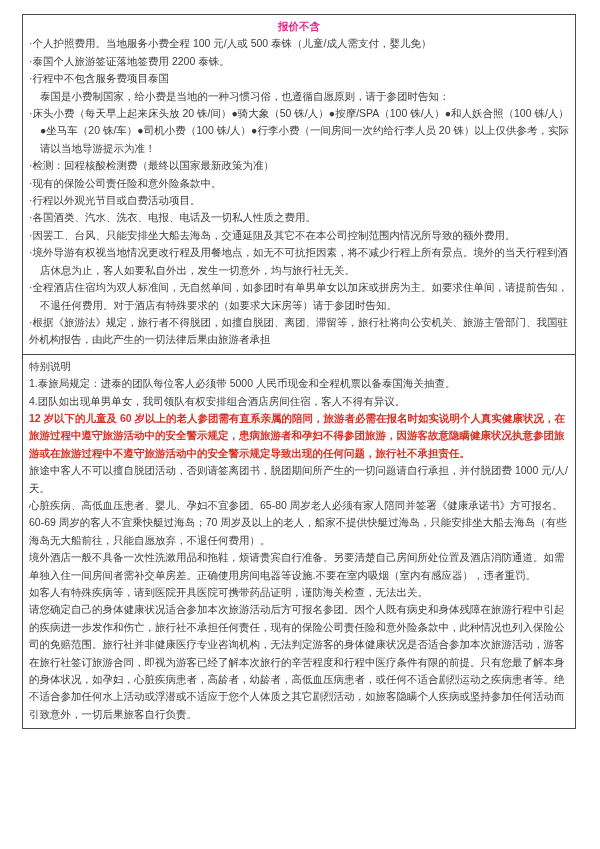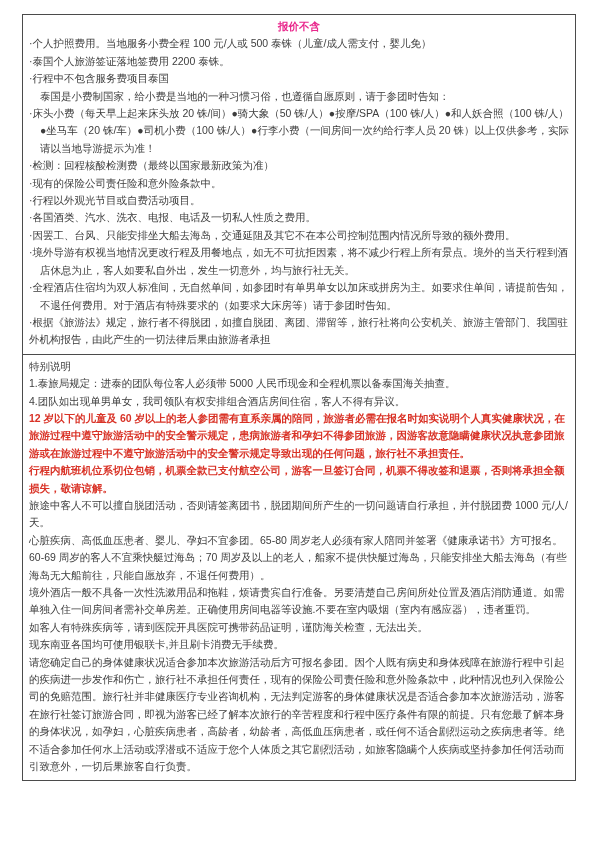--- a/index.html
+++ b/index.html
@@ -45,23 +45,21 @@
       <p class="hang">·境外导游有权视当地情况更改行程及用餐地点，如无不可抗拒因素，将不减少行程上所有景点。境外的当天行程到酒店休息为止，客人如要私自外出，发生一切意外，均与旅行社无关。</p>
       <p class="hang">·全程酒店住宿均为双人标准间，无自然单间，如参团时有单男单女以加床或拼房为主。如要求住单间，请提前告知，不退任何费用。对于酒店有特殊要求的（如要求大床房等）请于参团时告知。</p>
       <p>·根据《旅游法》规定，旅行者不得脱团，如擅自脱团、离团、滞留等，旅行社将向公安机关、旅游主管部门、我国驻外机构报告，由此产生的一切法律后果由旅游者承担</p>
     </div>
 
     <div class="sec sec2">
       <p>特别说明</p>
       <p>1.泰旅局规定：进泰的团队每位客人必须带 5000 人民币现金和全程机票以备泰国海关抽查。</p>
       <p>4.团队如出现单男单女，我司领队有权安排组合酒店房间住宿，客人不得有异议。</p>
       <p class="warn" style="color: rgb(217, 50, 38);">12 岁以下的儿童及 60 岁以上的老人参团需有直系亲属的陪同，旅游者必需在报名时如实说明个人真实健康状况，在旅游过程中遵守旅游活动中的安全警示规定，患病旅游者和孕妇不得参团旅游，因游客故意隐瞒健康状况执意参团旅游或在旅游过程中不遵守旅游活动中的安全警示规定导致出现的任何问题，旅行社不承担责任。</p>
-      <p class="warn" style="color: rgb(217, 50, 38);">行程内航班机位系切位包销，机票全款已支付航空公司，游客一旦签订合同，机票不得改签和退票，否则将承担全额损失，敬请谅解。</p>
       <p>旅途中客人不可以擅自脱团活动，否则请签离团书，脱团期间所产生的一切问题请自行承担，并付脱团费 1000 元/人/天。</p>
       <p>心脏疾病、高低血压患者、婴儿、孕妇不宜参团。65-80 周岁老人必须有家人陪同并签署《健康承诺书》方可报名。60-69 周岁的客人不宜乘快艇过海岛；70 周岁及以上的老人，船家不提供快艇过海岛，只能安排坐大船去海岛（有些海岛无大船前往，只能自愿放弃，不退任何费用）。</p>
       <p>境外酒店一般不具备一次性洗漱用品和拖鞋，烦请贵宾自行准备。另要清楚自己房间所处位置及酒店消防通道。如需单独入住一间房间者需补交单房差。正确使用房间电器等设施.不要在室内吸烟（室内有感应器），违者重罚。</p>
       <p>如客人有特殊疾病等，请到医院开具医院可携带药品证明，谨防海关检查，无法出关。</p>
-      <p>现东南亚各国均可使用银联卡,并且刷卡消费无手续费。</p>
       <p>请您确定自己的身体健康状况适合参加本次旅游活动后方可报名参团。因个人既有病史和身体残障在旅游行程中引起的疾病进一步发作和伤亡，旅行社不承担任何责任，现有的保险公司责任险和意外险条款中，此种情况也列入保险公司的免赔范围。旅行社并非健康医疗专业咨询机构，无法判定游客的身体健康状况是否适合参加本次旅游活动，游客在旅行社签订旅游合同，即视为游客已经了解本次旅行的辛苦程度和行程中医疗条件有限的前提。只有您最了解本身的身体状况，如孕妇，心脏疾病患者，高龄者，幼龄者，高低血压病患者，或任何不适合剧烈运动之疾病患者等。绝不适合参加任何水上活动或浮潜或不适应于您个人体质之其它剧烈活动，如旅客隐瞒个人疾病或坚持参加任何活动而引致意外，一切后果旅客自行负责。</p>
     </div>
 
   </div>
 </div>
 
 </body></html>

